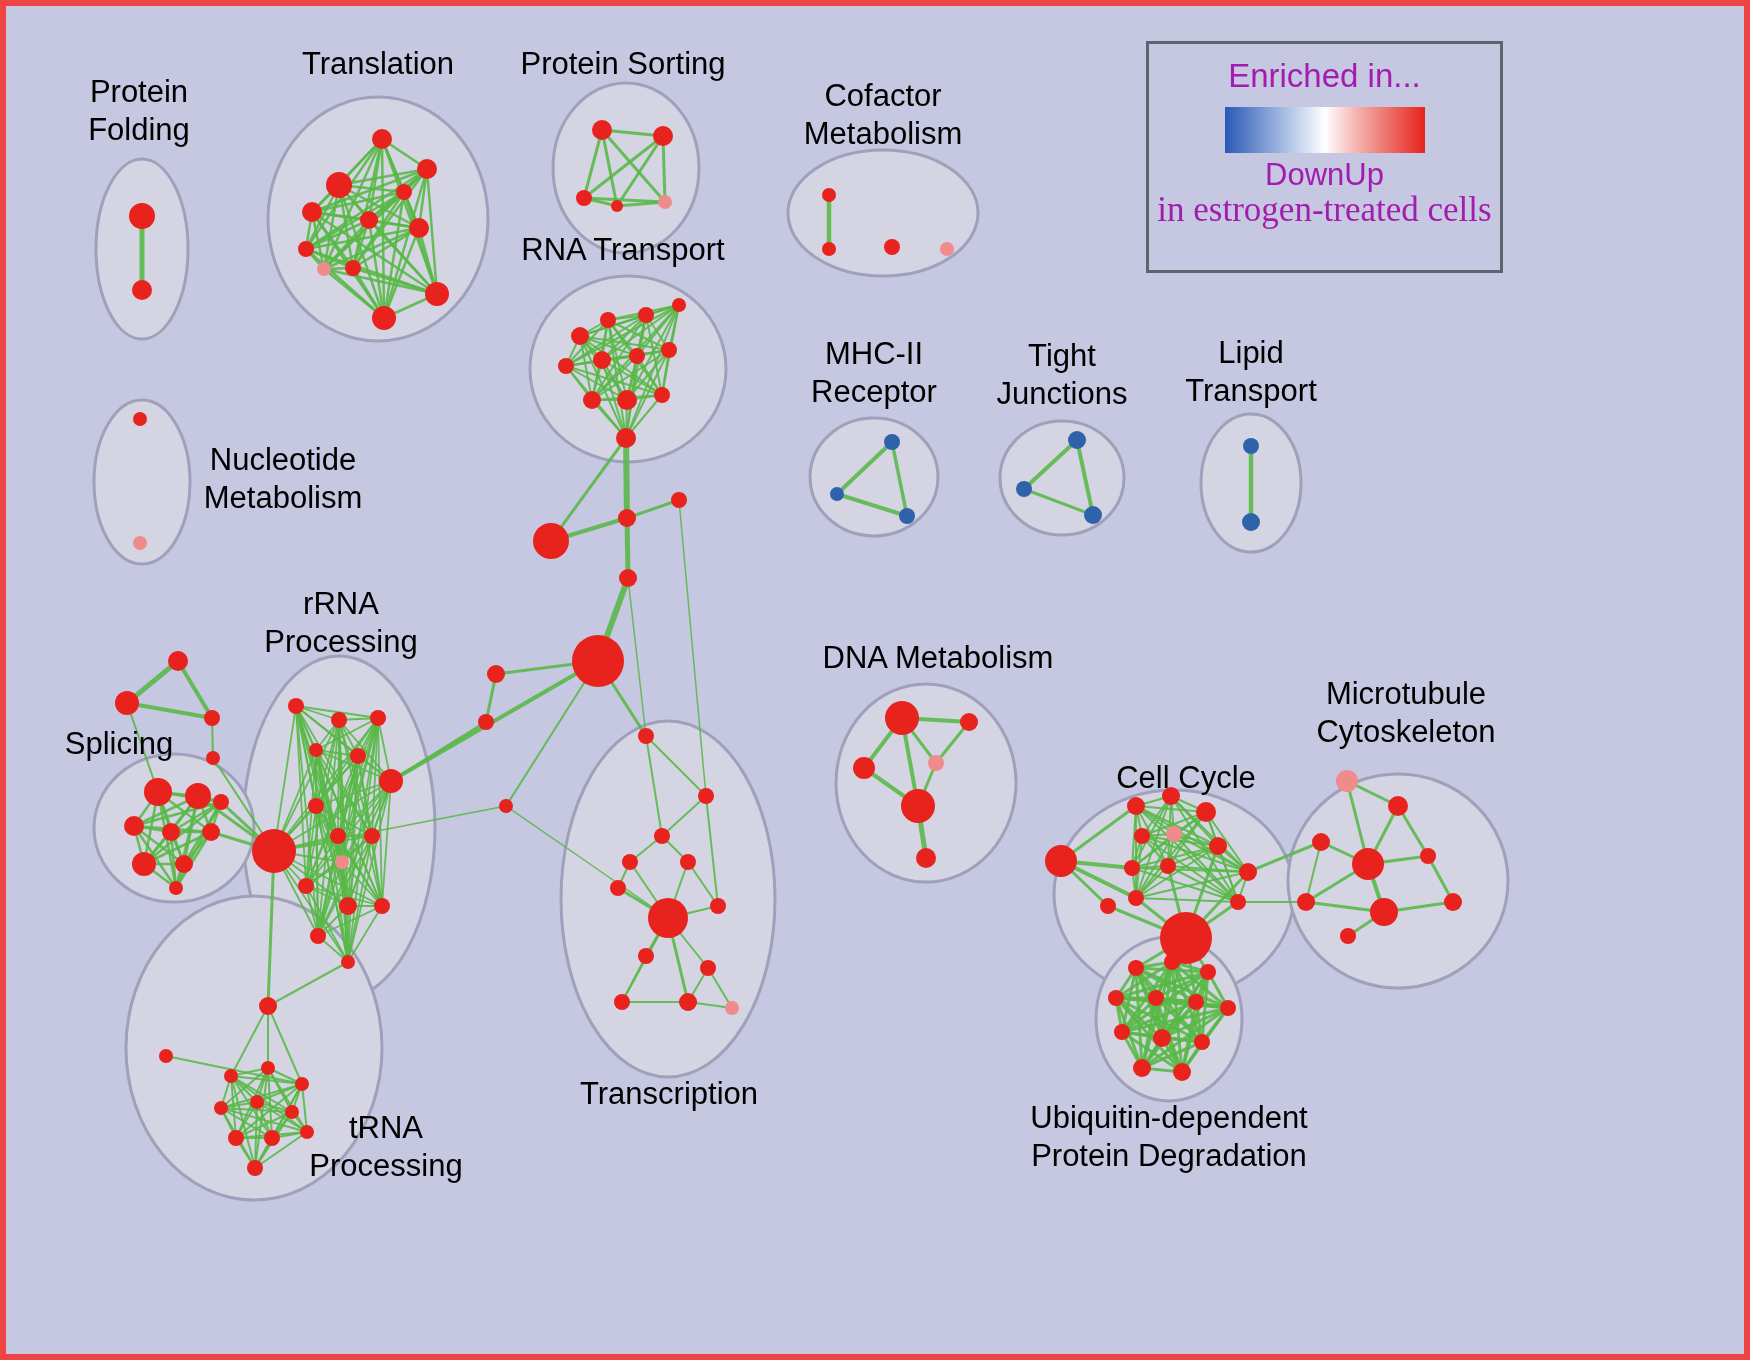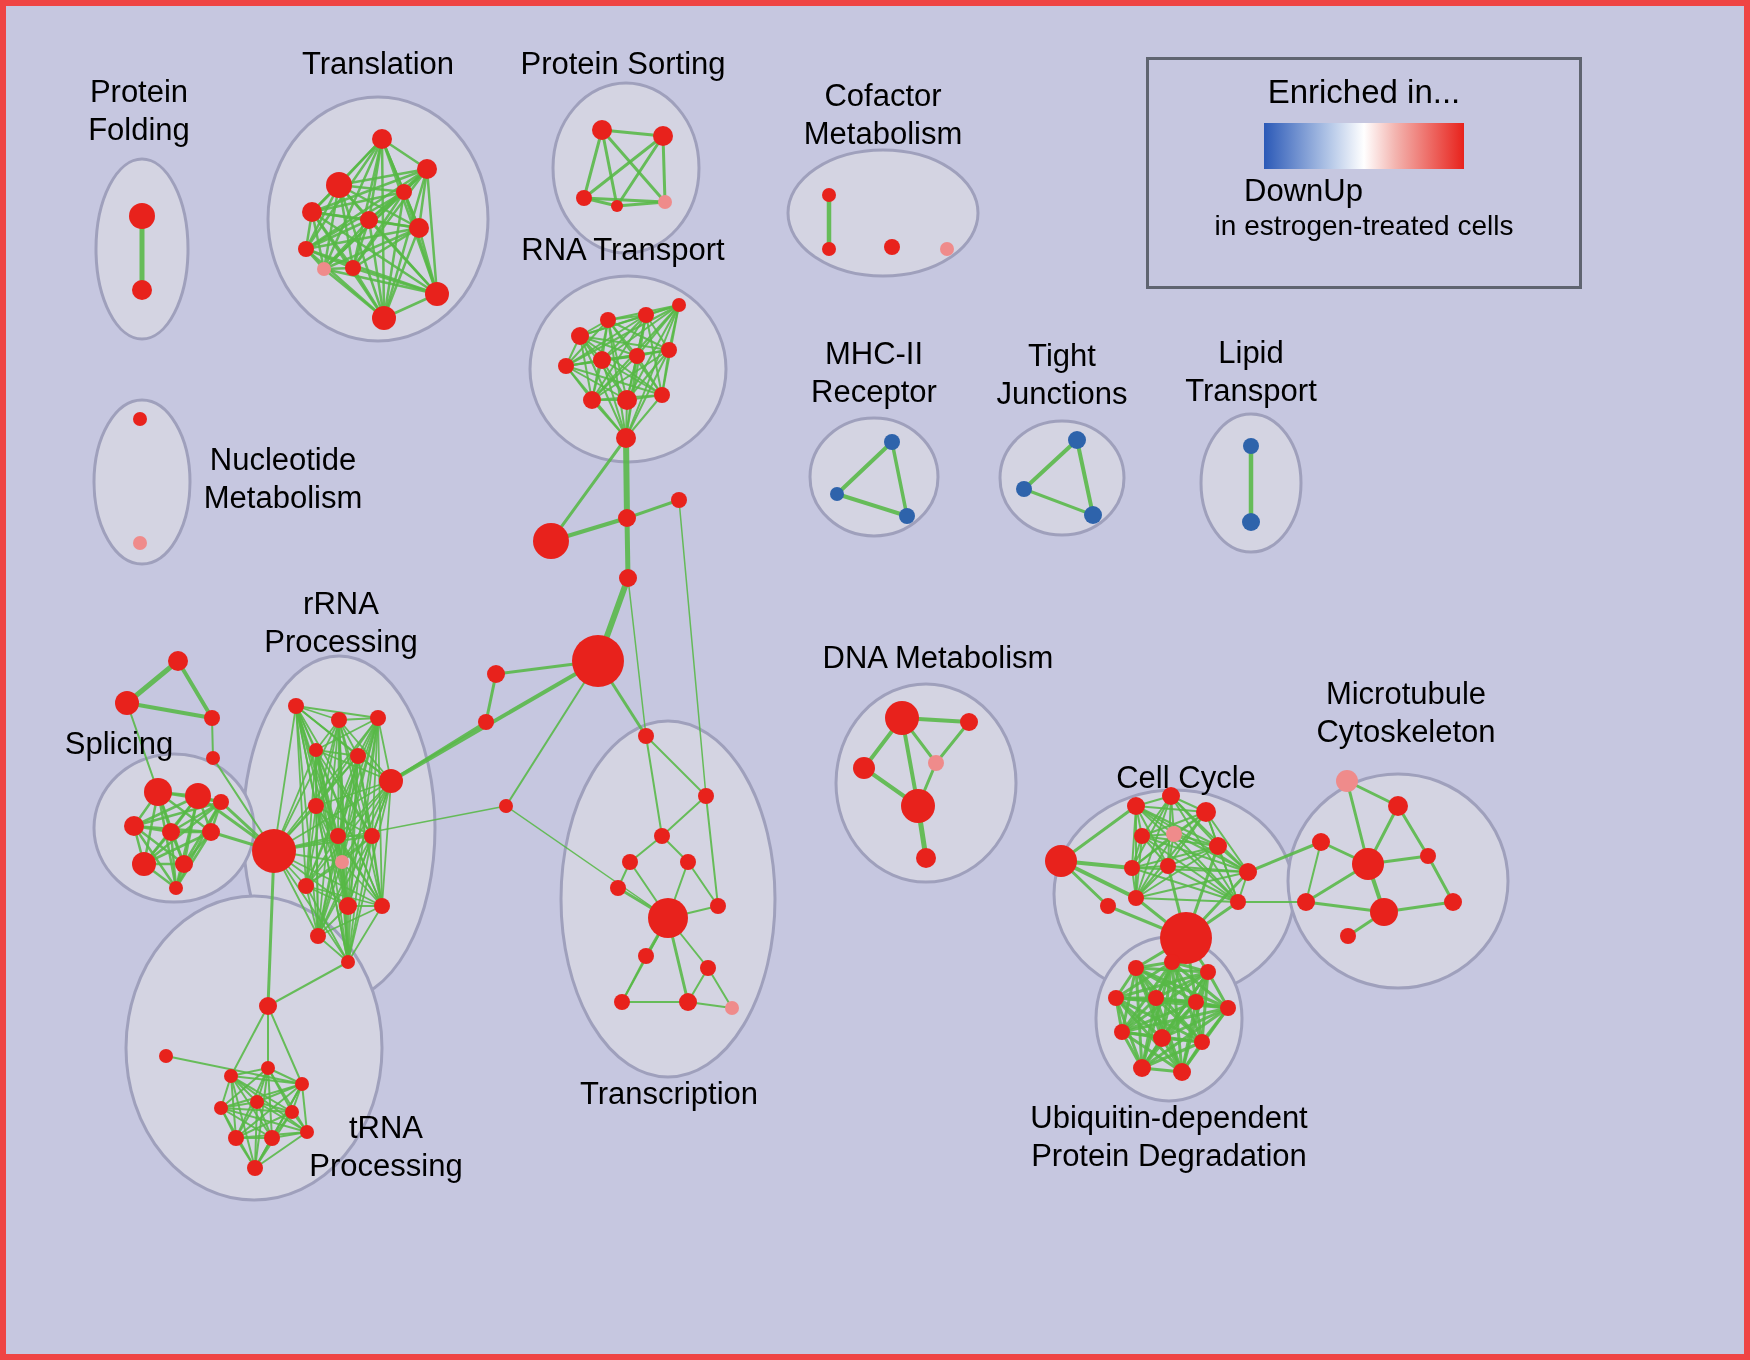--- a/index.html
+++ b/index.html
@@ -5,29 +5,28 @@
   * { margin:0; padding:0; box-sizing:border-box; }
   html,body { background:#c6c7e0; }
   body { font-family:"Liberation Sans", sans-serif; }
   .figure {
     position:relative; width:1750px; height:1360px;
     background:#c6c7e0; border:6px solid #ef4444; overflow:hidden;
   }
   .figure svg { position:absolute; left:0; top:0; }
   svg text { font-family:"Liberation Sans", sans-serif; }
   .legend {
-    position:absolute; left:1140px; top:35px; width:436px; height:232px;
+    position:absolute; left:1140px; top:35px; width:357px; height:232px;
     border:3px solid #5f6470; text-align:center; padding-top:13px;
-    color:#000000;
-    margin-top:16px;
+    color:#a21caf;
   }
   .legend-title { font-size:33px; }
   .legend-bar { width:200px; height:46px; margin:12px auto 4px auto; }
-  .legend-scale { width:240px; margin:0 auto; display:flex; justify-content:flex-start; font-size:31px; }
-  .legend-sub { font-size:28px; line-height:34px; }
+  .legend-scale { width:240px; margin:0 auto; display:flex; justify-content:center; font-size:31px; }
+  .legend-sub { font-size:35px; line-height:34px;font-family:Liberation Serif, serif; }
 </style>
 </head>
 <body>
 
 <div class="figure">
 
   <svg id="network-svg" width="1750" height="1360" viewBox="0 0 1750 1360">
       <ellipse cx="136" cy="243" rx="46" ry="90" fill="#d4d4e2" stroke="#9fa0bc" stroke-width="3"></ellipse>
       <ellipse cx="372" cy="213" rx="110" ry="122" fill="#d4d4e2" stroke="#9fa0bc" stroke-width="3"></ellipse>
       <ellipse cx="620" cy="162" rx="73" ry="85" fill="#d4d4e2" stroke="#9fa0bc" stroke-width="3"></ellipse>

